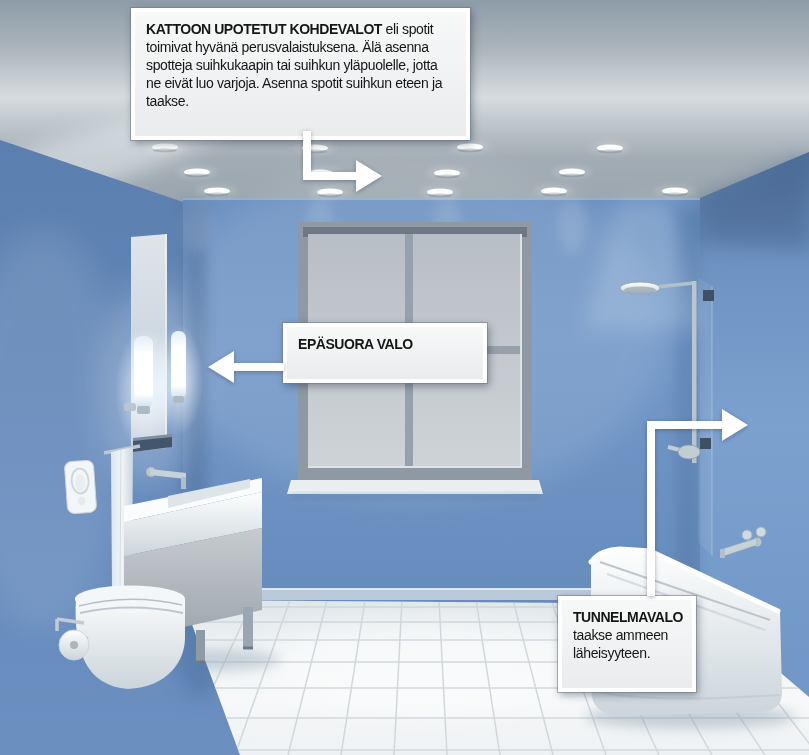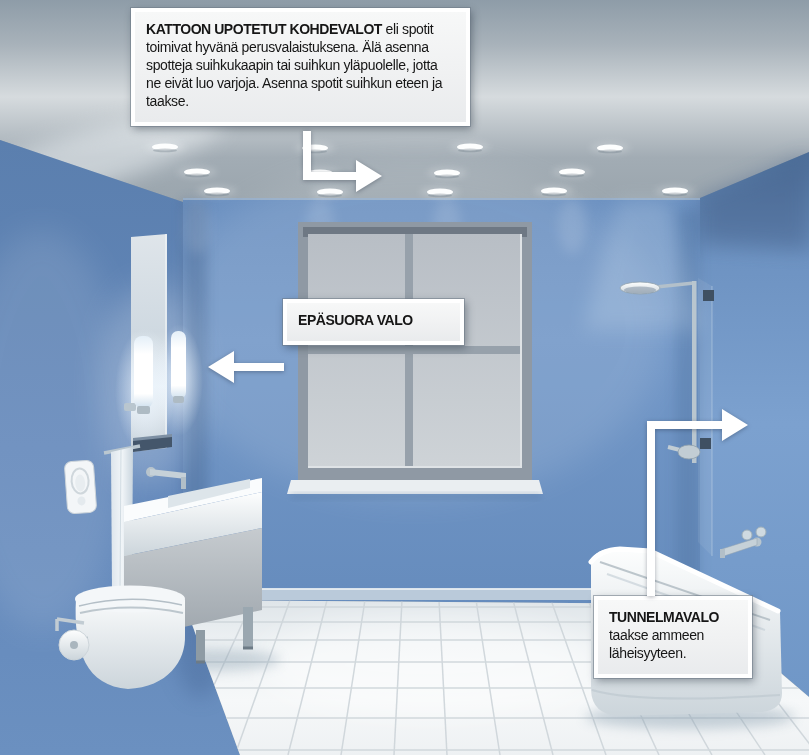--- a/index.html
+++ b/index.html
@@ -10,30 +10,30 @@
   .arrows{pointer-events:none;}
   .arrows .shaft{stroke:var(--arrow-white,#fff);stroke-width:8;fill:none;}
   .arrows .head{fill:var(--arrow-white,#fff);}
   .arrows g{filter:drop-shadow(0 1px 2px rgba(20,30,45,.35));}
   .callout{
     position:absolute;box-sizing:border-box;
     background:linear-gradient(180deg,#f7f8f8 0%,#f0f1f2 55%,#e9ebed 100%);
     border:4px solid var(--callout-border,#fff);
     outline:1px solid rgba(110,122,134,.55);
     box-shadow:2px 3px 8px rgba(25,35,50,.42);
-    padding:9px 11px 11px;
+    padding:9px 11px 25px;
     color:var(--text-dark,#161616);
     font-size:14px;line-height:1.28;letter-spacing:-0.35px;
   }
   .callout p{margin:0;}
   .callout strong{font-weight:700;letter-spacing:-0.45px;}
   .callout.title-block strong{display:block;}
   .callout-1{left:131px;top:8px;width:339px;}
-  .callout-2{left:283px;top:299px;width:181px;}
-  .callout-3{left:558px;top:596px;width:158px;margin-left:36px;}
+  .callout-2{left:283px;top:323px;width:204px;}
+  .callout-3{left:558px;top:596px;width:138px;}
 </style>
 </head>
 <body>
 
 <div class="stage">
 
   <svg class="scene" viewBox="0 0 809 755">
     <defs>
       <linearGradient id="gCeil" x1="0" y1="0" x2="0" y2="1">
         <stop offset="0" stop-color="#8e9ca8"></stop>

